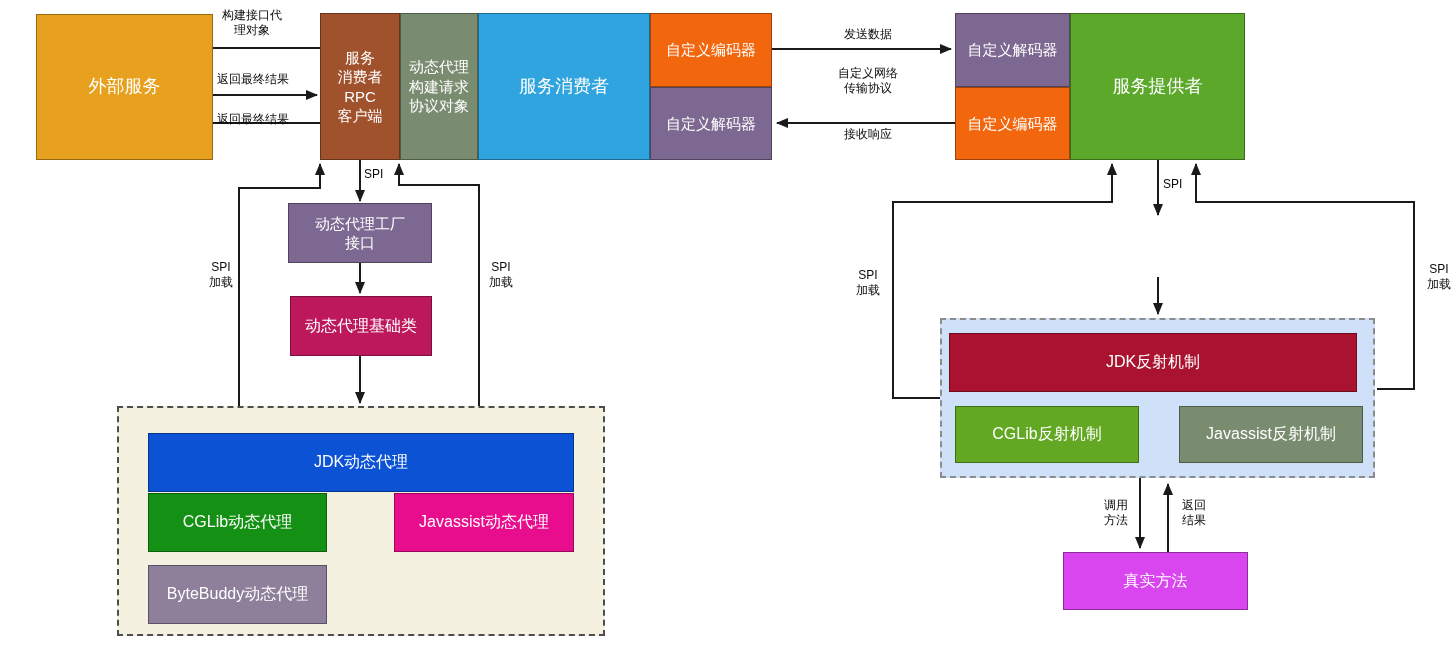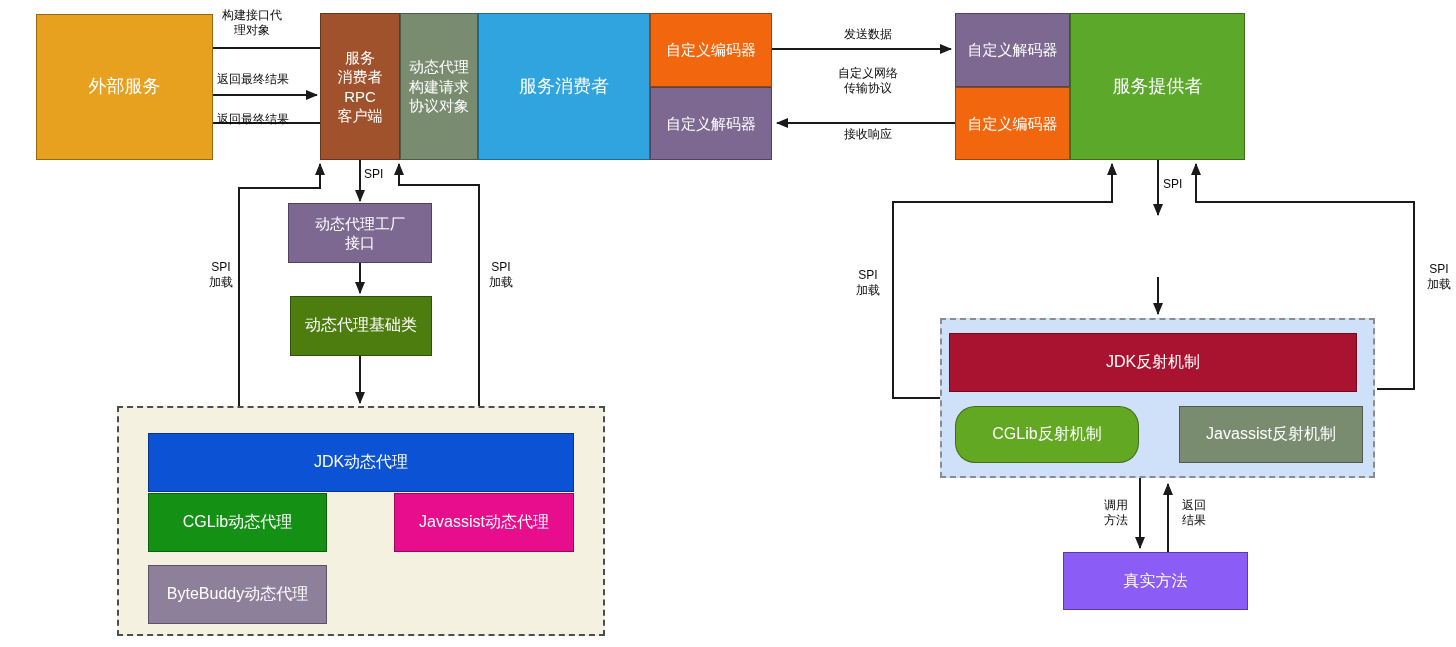--- a/index.html
+++ b/index.html
@@ -91,39 +91,39 @@
 
   <div class="node" style="left: 955px; top: 13px; width: 115px; height: 74px; background-color: rgb(124, 104, 144);">自定义解码器</div>
 
   <div class="node" style="left: 955px; top: 87px; width: 115px; height: 73px; background-color: rgb(242, 102, 13);">自定义编码器</div>
 
   <div class="node node-lg" style="left: 1070px; top: 13px; width: 175px; height: 147px; background-color: rgb(91, 168, 43);">服务提供者</div>
 
   <div class="node" style="left: 288px; top: 203px; width: 144px; height: 60px; background-color: rgb(124, 104, 144);">动态代理工厂
 接口</div>
 
-  <div class="node node-md" style="left: 290px; top: 296px; width: 142px; height: 60px; background-color: #4d7c0f; font-family: Liberation Mono, monospace;">动态代理基础类</div>
+  <div class="node node-md" style="left: 290px; top: 296px; width: 142px; height: 60px; background-color: #be185d;">动态代理基础类</div>
 
   <div class="node node-md" style="left: 148px; top: 421px; width: 426px; height: 59px; background-color: rgb(11, 82, 213); margin-top: 12px;">JDK动态代理</div>
 
   <div class="node node-md" style="left: 148px; top: 493px; width: 179px; height: 59px; background-color: rgb(20, 145, 20);">CGLib动态代理</div>
 
   <div class="node node-md" style="left: 394px; top: 493px; width: 180px; height: 59px; background-color: rgb(232, 13, 140); text-align: right;">Javassist动态代理</div>
 
   <div class="node node-md" style="left: 148px; top: 565px; width: 179px; height: 59px; background-color: rgb(142, 127, 155);">ByteBuddy动态代理</div>
 
 
 
   <div class="node node-md" style="left: 949px; top: 333px; width: 408px; height: 59px; background-color: rgb(169, 19, 47);">JDK反射机制</div>
 
-  <div class="node node-md" style="left: 955px; top: 406px; width: 184px; height: 57px; background-color: rgb(98, 168, 34); border-radius: 20px;">CGLib反射机制</div>
+  <div class="node node-md" style="left: 955px; top: 406px; width: 184px; height: 57px; background-color: rgb(98, 168, 34);">CGLib反射机制</div>
 
   <div class="node node-md" style="left: 1179px; top: 406px; width: 184px; height: 57px; background-color: rgb(122, 140, 112);">Javassist反射机制</div>
 
-  <div class="node node-md" style="left: 1063px; top: 552px; width: 185px; height: 58px; background-color: #8b5cf6;">真实方法</div>
+  <div class="node node-md" style="left: 1063px; top: 552px; width: 185px; height: 58px; background-color: #d946ef;">真实方法</div>
 
   <div class="elabel" style="left:192px;top:8px;width:120px;">构建接口代
 理对象</div>
   <div class="elabel" style="left:193px;top:72px;width:120px;">返回最终结果</div>
   <div class="elabel" style="left:193px;top:112px;width:120px;">返回最终结果</div>
 
   <div class="elabel" style="left:808px;top:27px;width:120px;">发送数据</div>
   <div class="elabel" style="left:808px;top:66px;width:120px;text-align:center;">自定义网络
 传输协议</div>
   <div class="elabel" style="left:808px;top:127px;width:120px;">接收响应</div>

